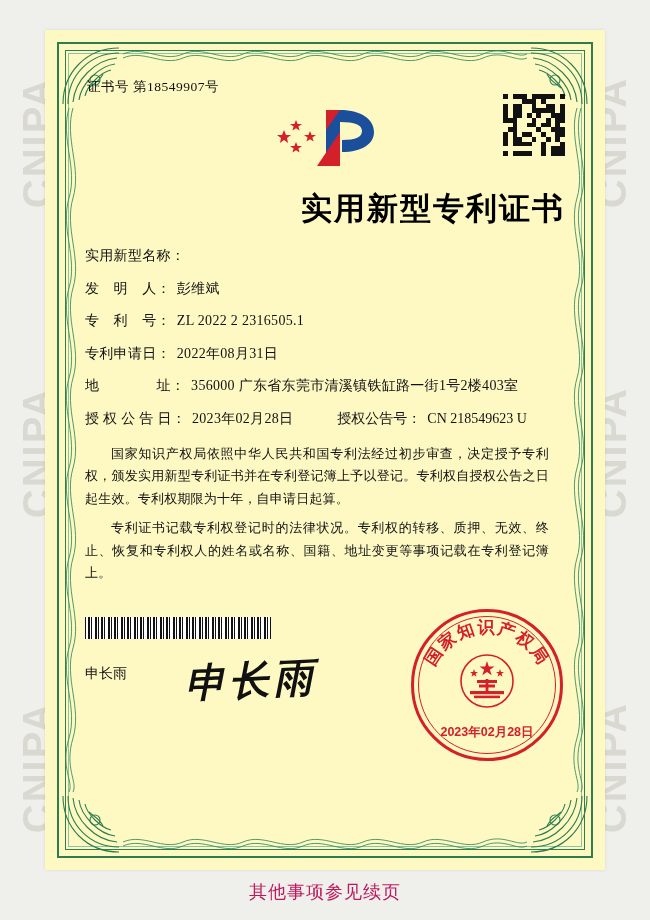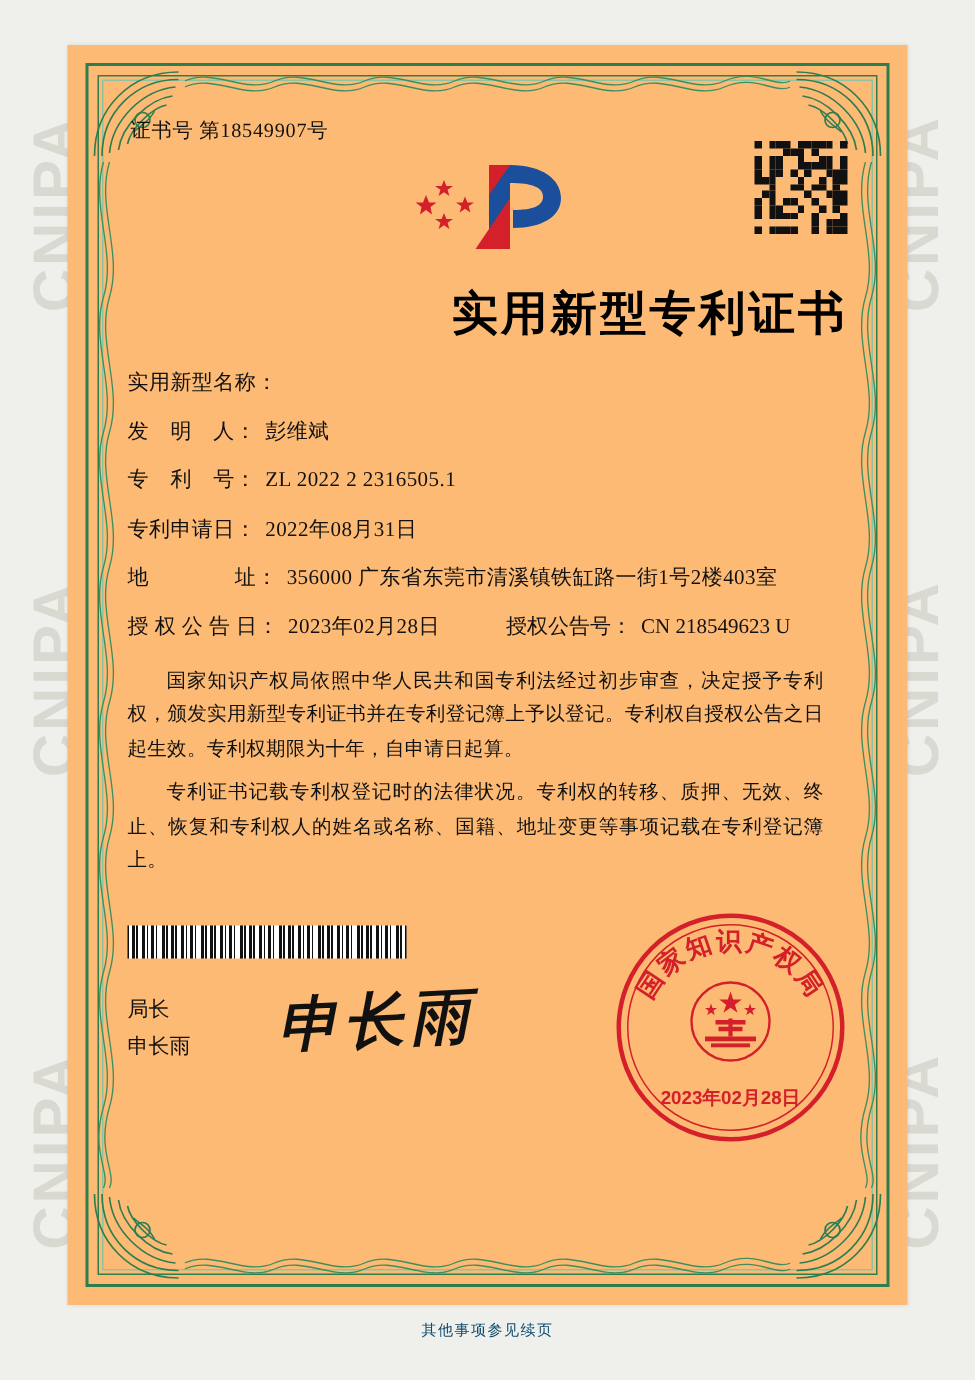--- a/index.html
+++ b/index.html
@@ -41,21 +41,21 @@
   .wm.e { right: -28px; top: 430px; }
   .wm.f { right: -28px; top: 745px; }
 
   
   .page {
     position: absolute;
     left: 45px;
     top: 30px;
     width: 560px;
     height: 840px;
-    background: #fdba74;
+    background: #fef9c3;
     box-shadow: 0 0 3px rgba(0,0,0,0.10);
     z-index: 1;
   }
 
   
   .frame-outer {
     position: absolute;
     left: 12px; top: 12px; right: 12px; bottom: 12px;
     border: 2px solid #2e7d4f;
   }
@@ -268,22 +268,22 @@
     text-align: center;
     font-size: 12.5px;
     color: #111;
   }
 
   .footnote {
     position: absolute;
     left: 0; right: 0;
     top: 880px;
     text-align: center;
-    font-size: 10px;
-    color: #0c4a6e;
+    font-size: 18px;
+    color: #be185d;
     letter-spacing: 1px;
     z-index: 2;
     font-family: Liberation Serif, serif;
   }
 </style>
 </head>
 <body>
 
 <div class="watermarks">
   <div class="wm a">CNIPA</div>
@@ -625,21 +625,20 @@
 
     <div class="paras">
       <p class="para">国家知识产权局依照中华人民共和国专利法经过初步审查，决定授予专利权，颁发实用新型专利证书并在专利登记簿上予以登记。专利权自授权公告之日起生效。专利权期限为十年，自申请日起算。</p>
       <p class="para">专利证书记载专利权登记时的法律状况。专利权的转移、质押、无效、终止、恢复和专利权人的姓名或名称、国籍、地址变更等事项记载在专利登记簿上。</p>
     </div>
 
     <div class="barcode"></div>
 
     <div class="sign-row">
       <div class="director">
-        <div>局长</div>
         <div>申长雨</div>
       </div>
       <div class="signature">申长雨</div>
 
       <div class="seal">
         <div class="seal-ring"></div>
         <div class="seal-ring2"></div>
         <svg class="seal-arc" viewBox="0 0 152 152">
           <defs>
             <path id="sealArcPath" d="M 18 82 A 58 58 0 1 1 134 82"></path>

